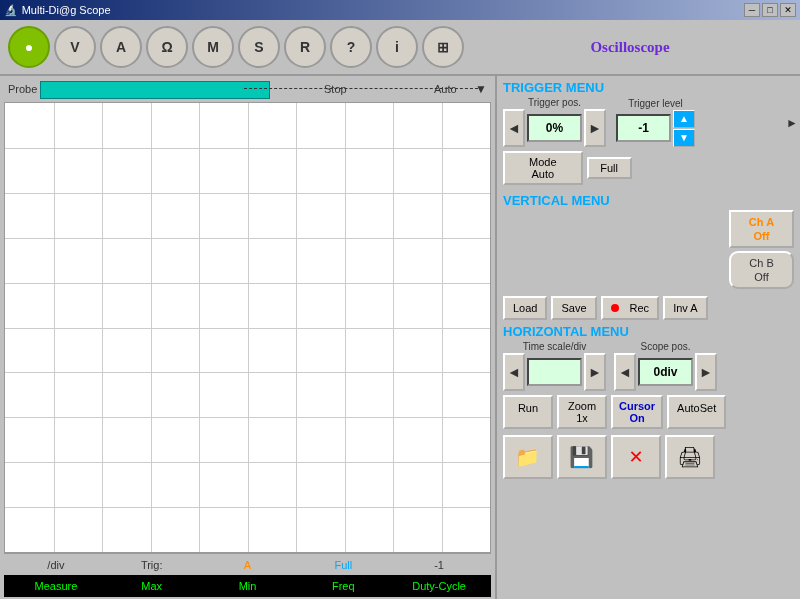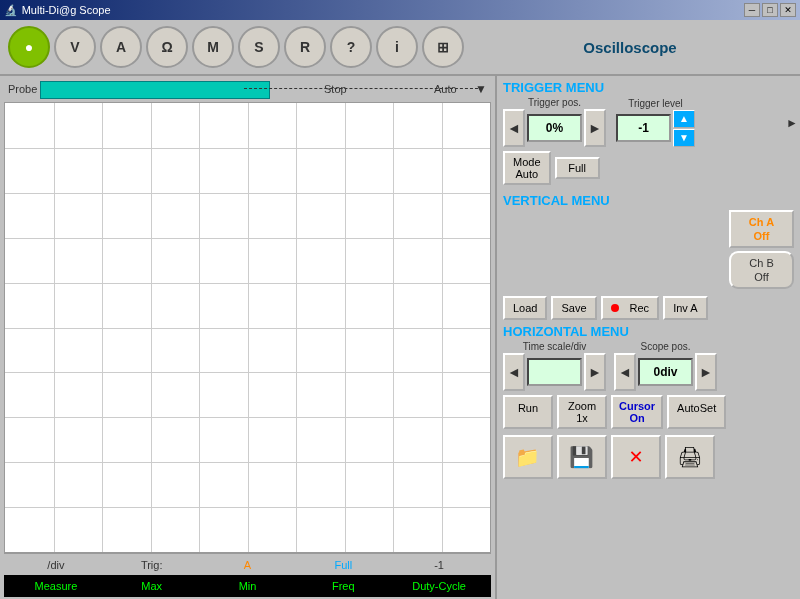--- a/index.html
+++ b/index.html
@@ -46,25 +46,26 @@
       border: 2px solid #999;
       background: #d4d0c8;
       display: flex; align-items: center; justify-content: center;
       cursor: pointer;
       font-size: 14px;
       font-weight: bold;
       color: #333;
     }
     .tool-btn.green { background: #80c000; color: white; border-color: #6a9f00; }
     .osc-title {
-      color: #0c4a6e;
+      color: #6d28d9;
       font-size: 15px;
       font-weight: bold;
       text-align: center;
       flex: 1;
+      font-family: Liberation Serif, serif;
     }
     .main-area {
       display: flex;
       height: calc(599px - 76px);
     }
     .scope-area {
       width: 495px;
       background: #c0c0c0;
       display: flex;
       flex-direction: column;
@@ -426,21 +427,21 @@
             <div class="value-display trigger-level">-1</div>
             <div class="up-down-btn-group">
               <div class="ud-btn">▲</div>
               <div class="ud-btn">▼</div>
             </div>
           </div>
         </div>
       </div>
 
       <div class="trigger-row">
-        <div class="menu-btn" style="display:flex; flex-direction:column; align-items:center; padding:3px 8px;">
+        <div class="menu-btn" style="display:flex; flex-direction:column; align-items:center; padding:3px 24px;">
           <span>Mode</span>
           <span>Auto</span>
         </div>
         <div class="menu-btn">Full</div>
       </div>
     </div>
 
     <div class="vertical-menu">
       <div class="section-title">VERTICAL MENU</div>
       <div class="ch-row">

